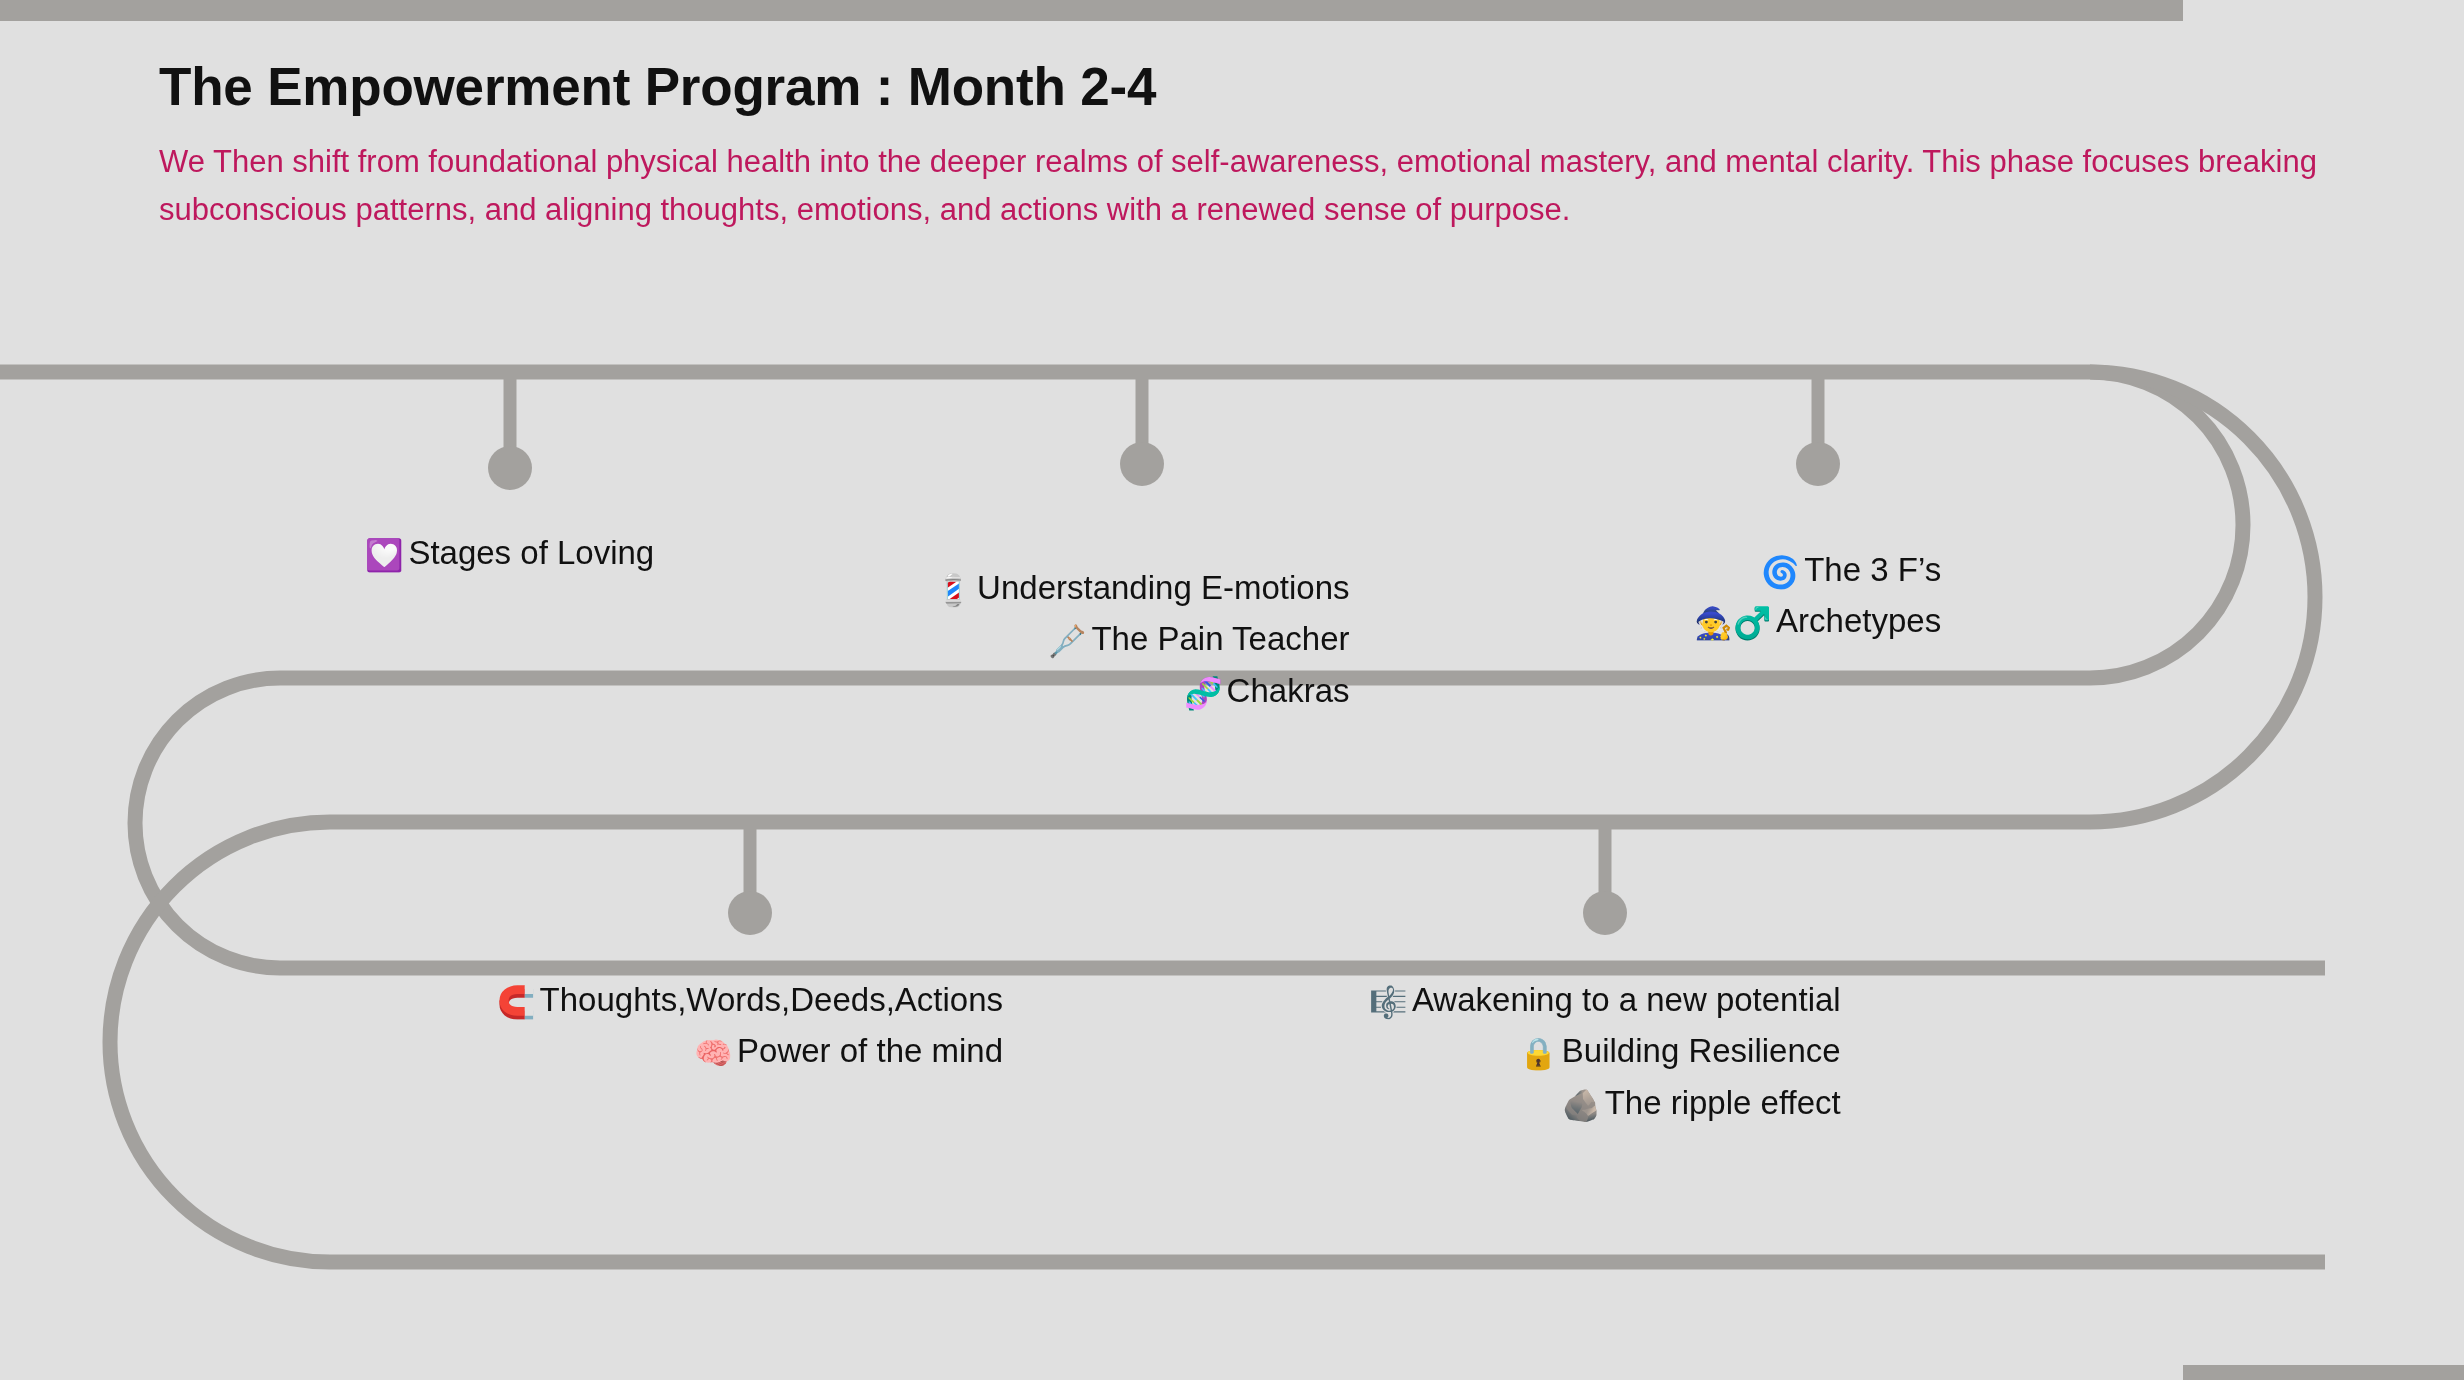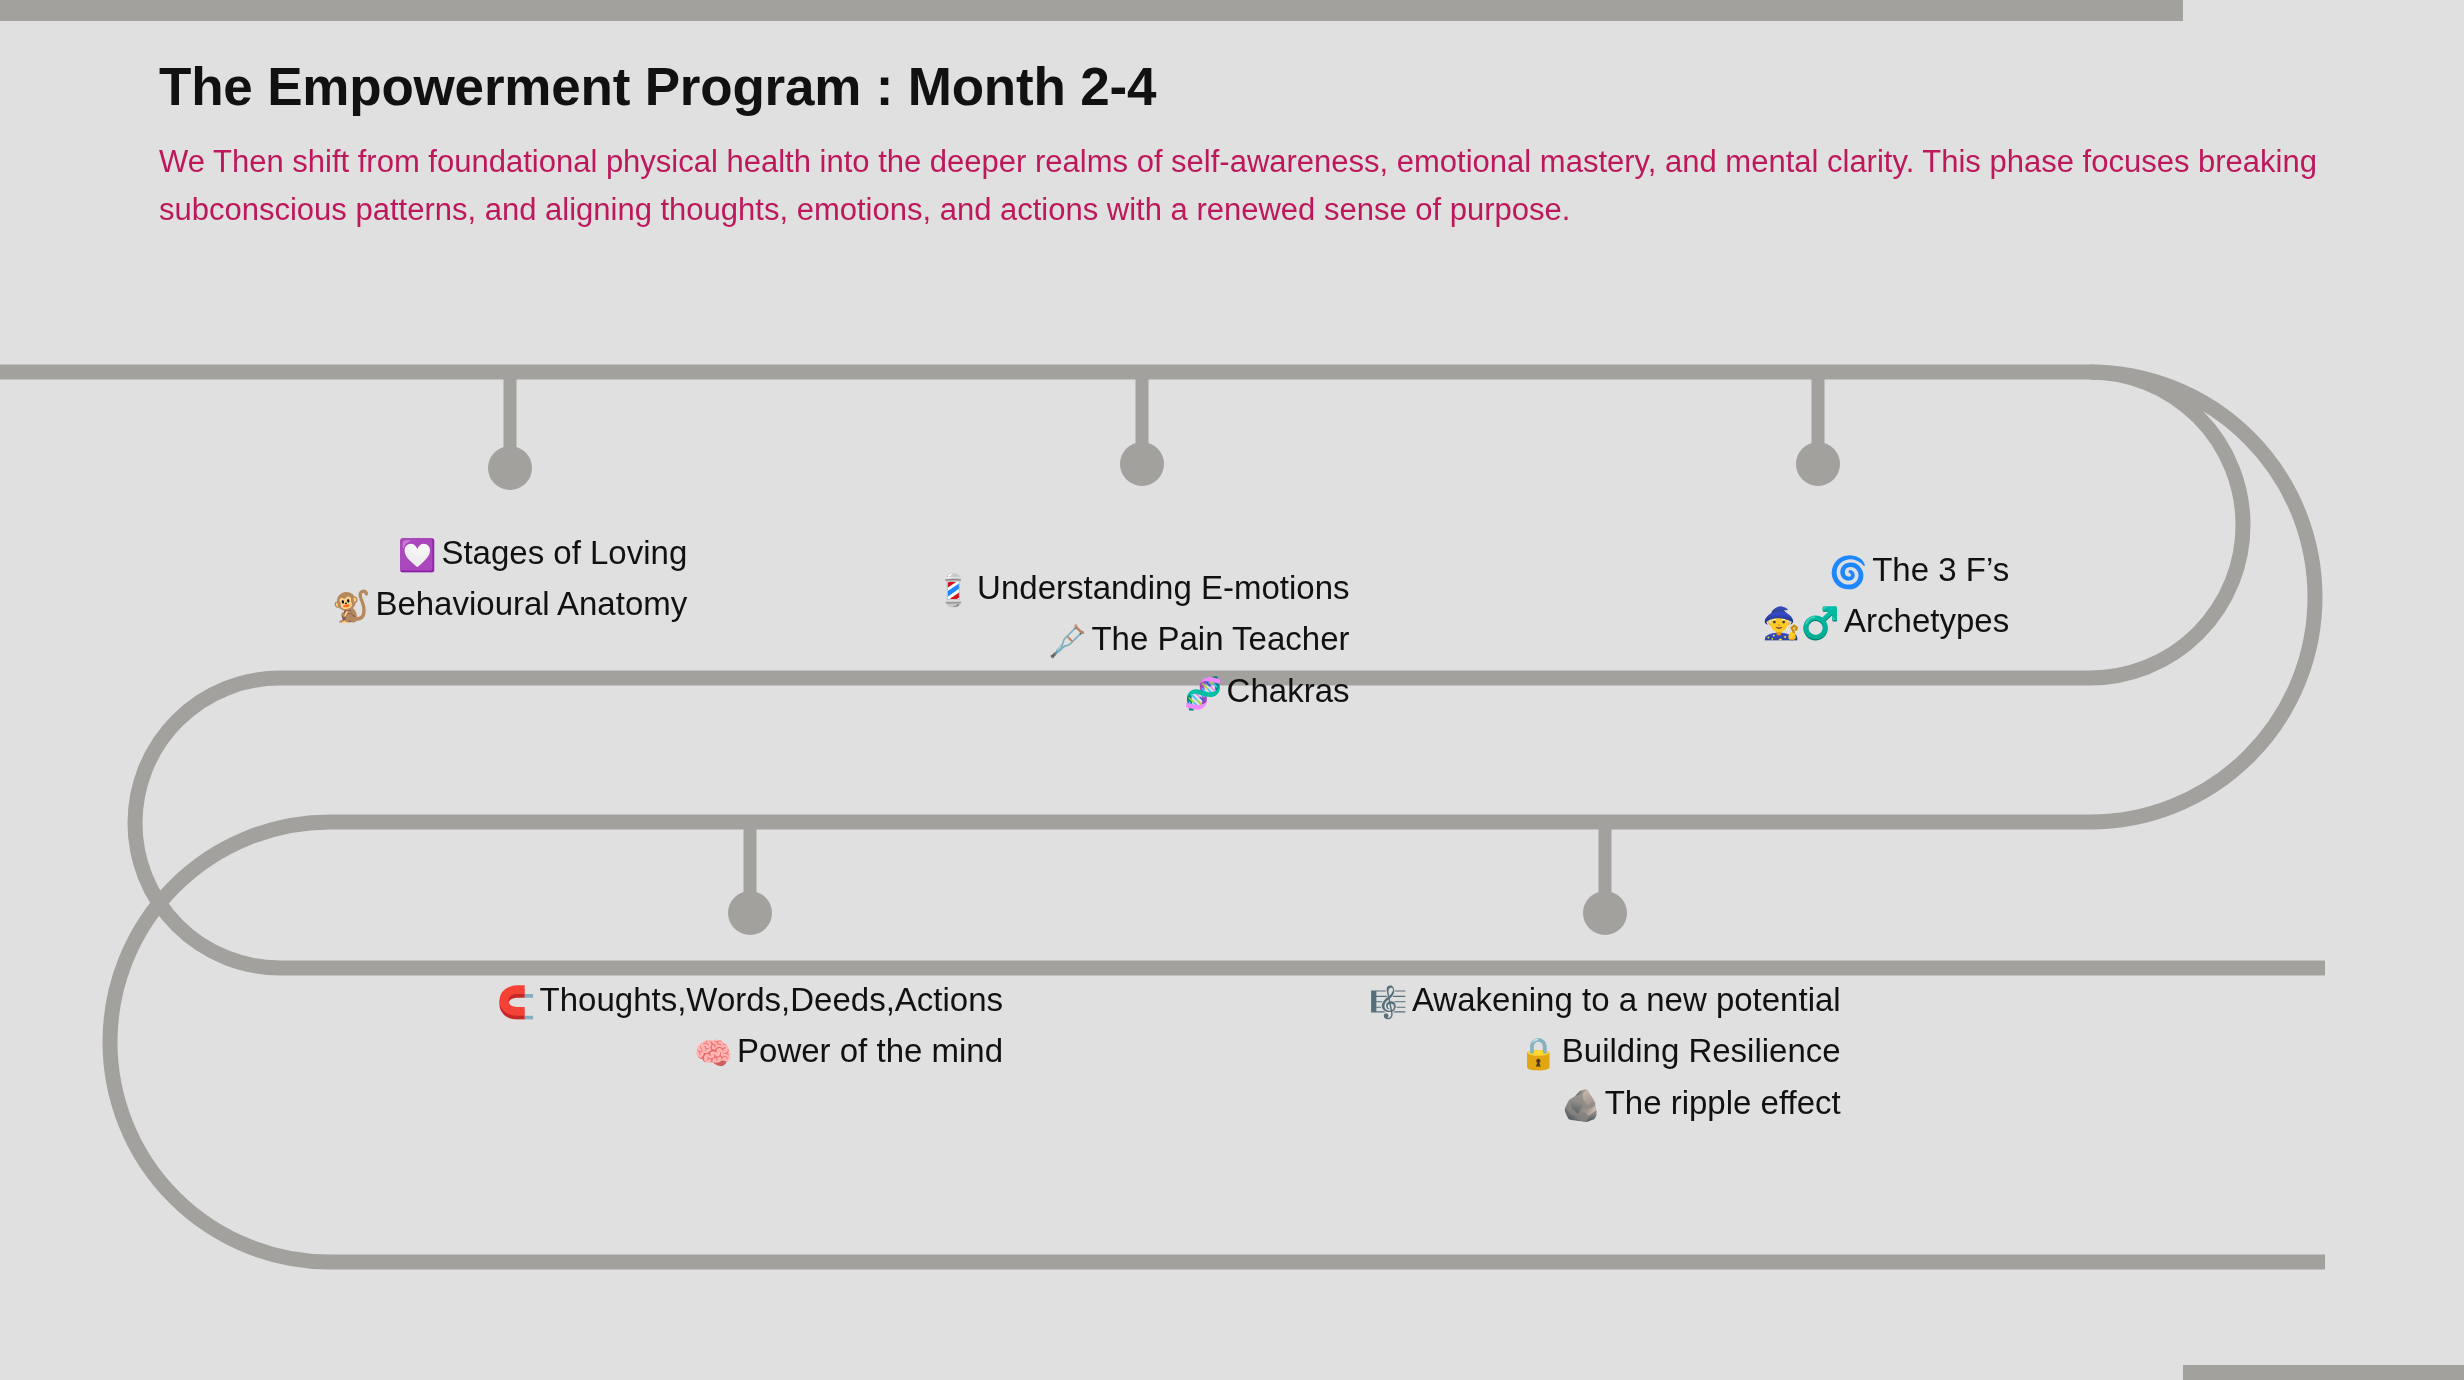--- a/index.html
+++ b/index.html
@@ -92,21 +92,21 @@
     font-family: "DejaVu Sans", sans-serif;
     font-size: 31px;
     margin-right: 4px;
     display: inline-block;
     vertical-align: -2px;
   }
 
   
   #grp-0 { left: 510px;  top: 528px;  transform: translateX(-50%); }
   #grp-1 { left: 1142px; top: 528px;  transform: translateX(-50%); margin-top: 35px; }
-  #grp-2 { left: 1886px; top: 545px;  transform: translateX(-50%); }
+  #grp-2 { left: 1818px; top: 545px;  transform: translateX(-50%); }
   #grp-3 { left: 750px;  top: 975px;  transform: translateX(-50%); }
   #grp-4 { left: 1605px; top: 975px;  transform: translateX(-50%); }
 </style>
 </head>
 <body>
 
 <div id="canvas">
 
   <div class="band-top"></div>
   <div class="band-bottom"></div>
@@ -145,23 +145,20 @@
              A 153 153 0 0 1 2090 822
              L 330 822
              A 145 145 0 0 0 330 1262
              L 2325 1262" fill="none" stroke="#a3a19e" stroke-width="15"></path>
   </svg>
 
   <div class="item-labels" id="grp-0">
     <span class="item-line">
       <span class="emoji">💟</span><span>Stages of Loving</span>
     </span>
-    <span class="item-line">
-      <span class="emoji">🐒</span><span>Behavioural Anatomy</span>
-    </span>
   </div>
 
   <div class="item-labels" id="grp-1">
     <span class="item-line">
       <span class="emoji">💈</span><span>Understanding E-motions</span>
     </span>
     <span class="item-line">
       <span class="emoji">🩼</span><span>The Pain Teacher</span>
     </span>
     <span class="item-line">

